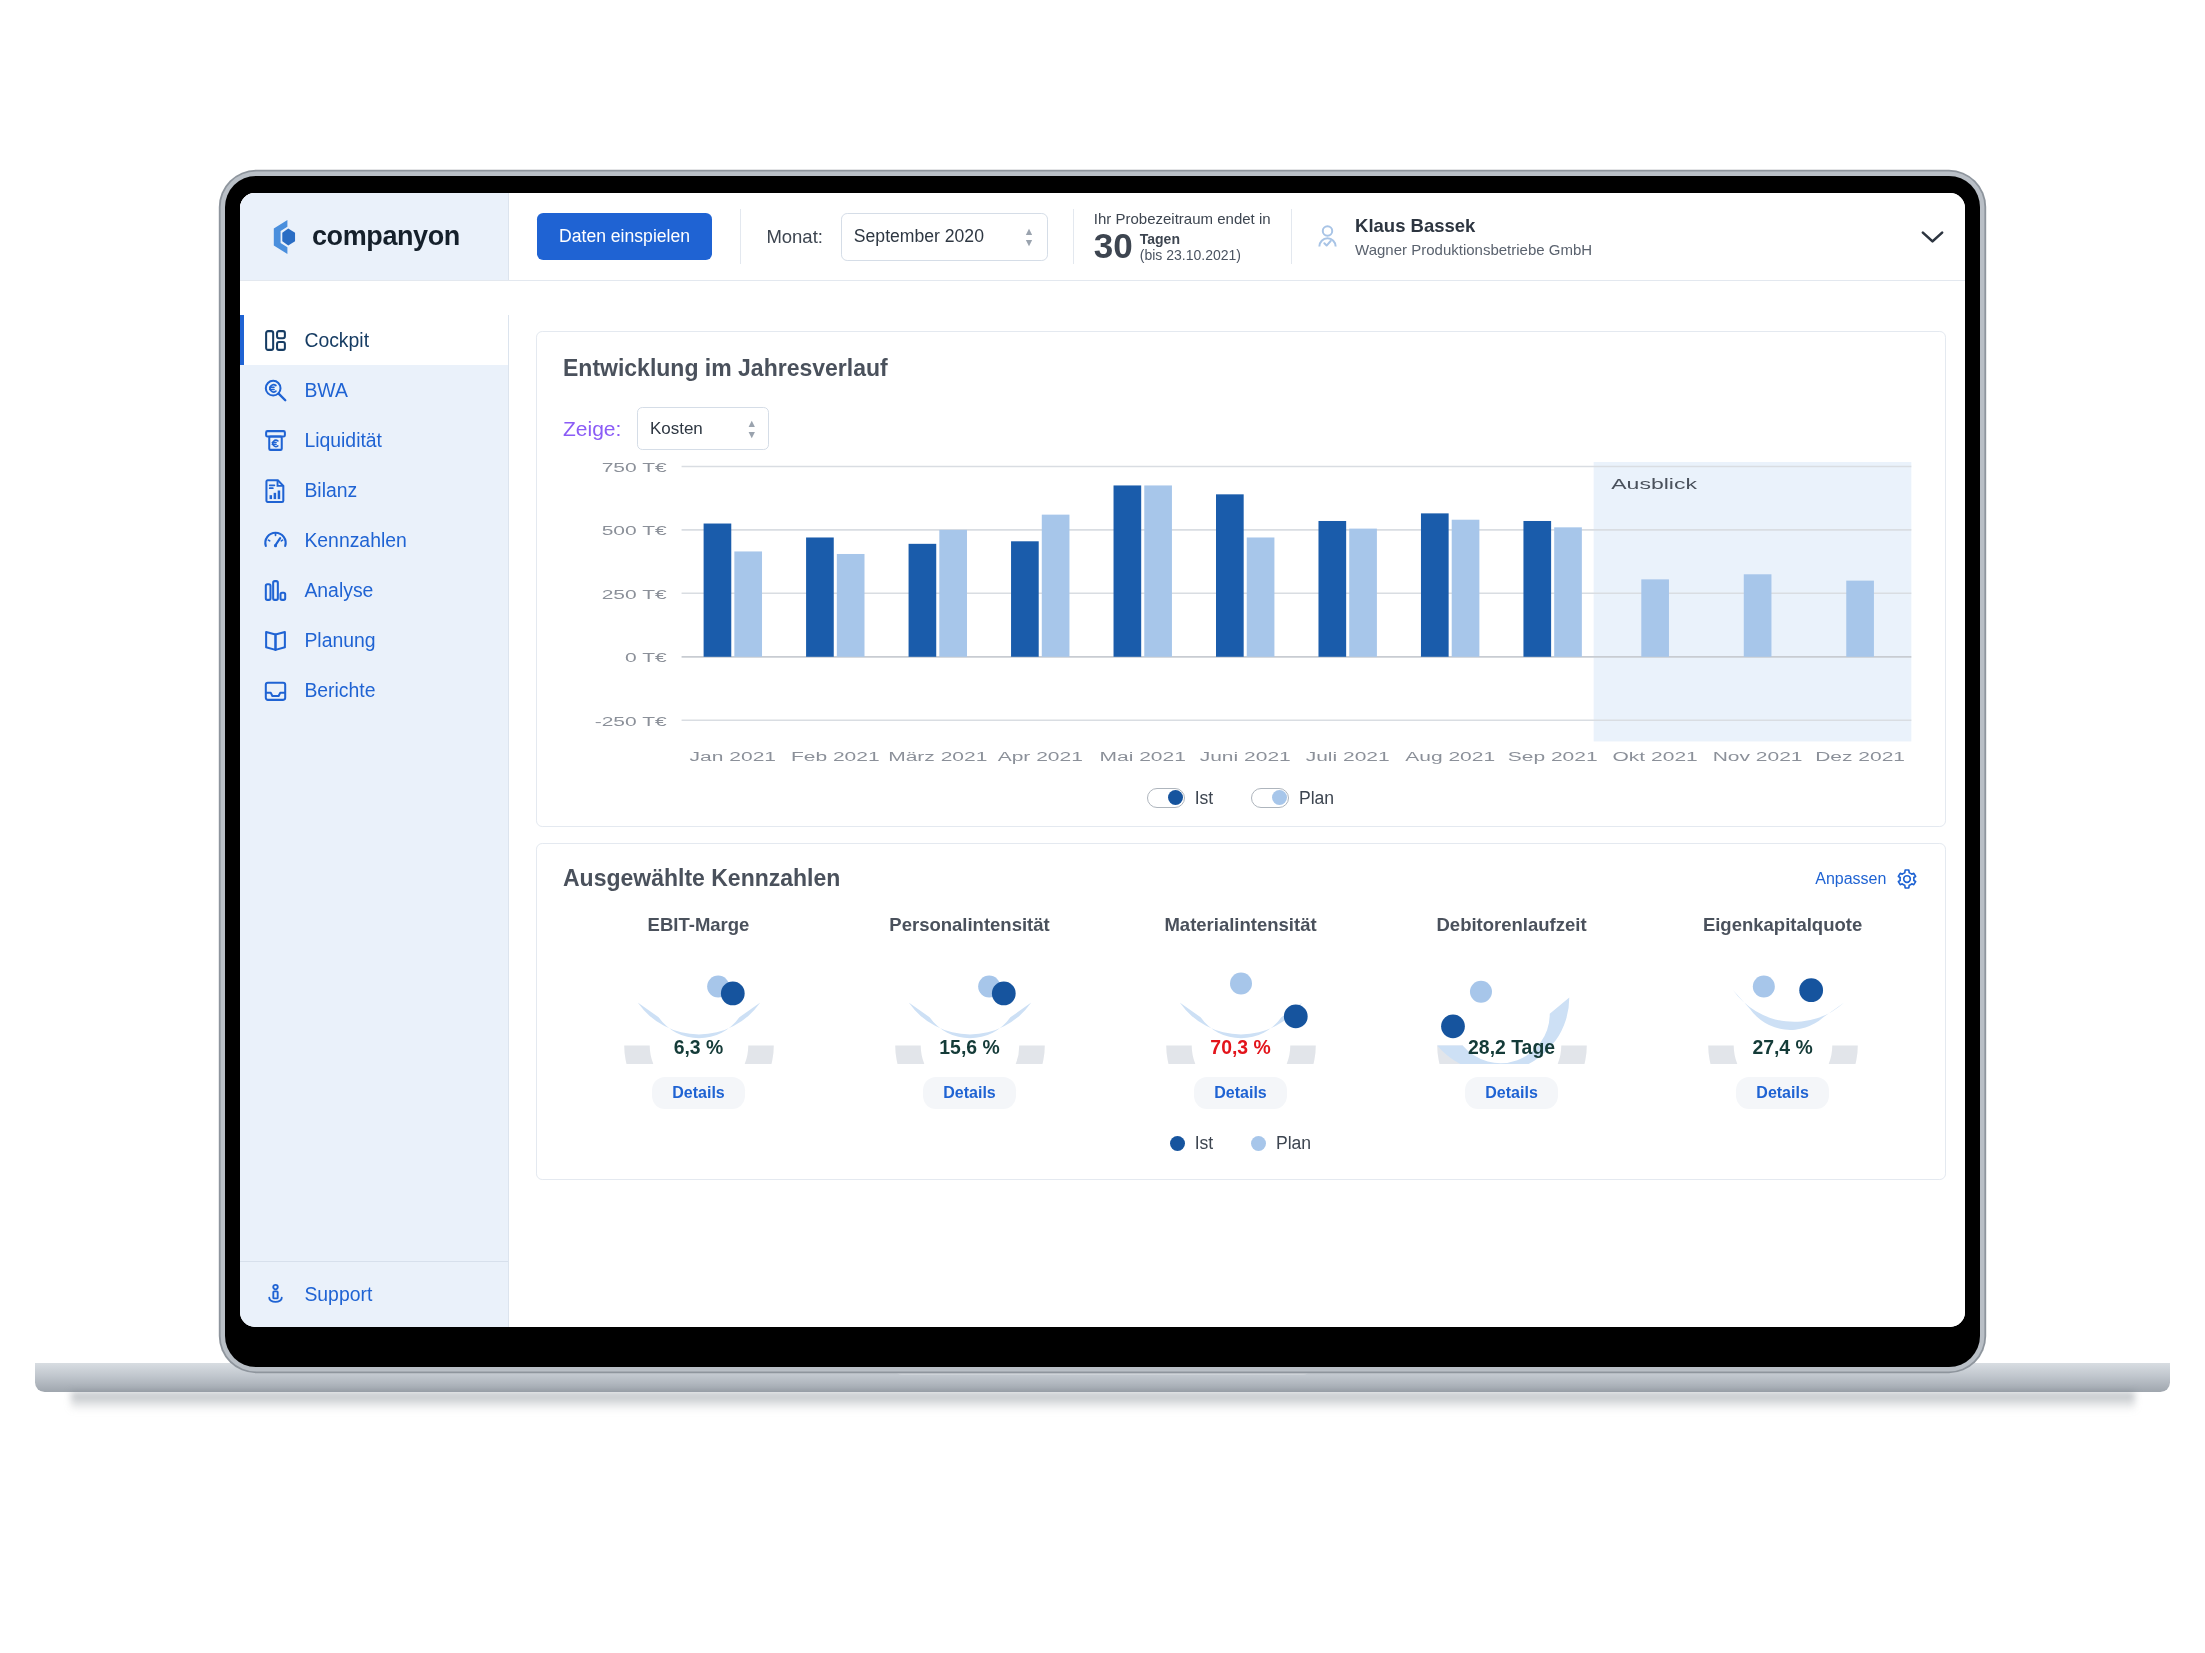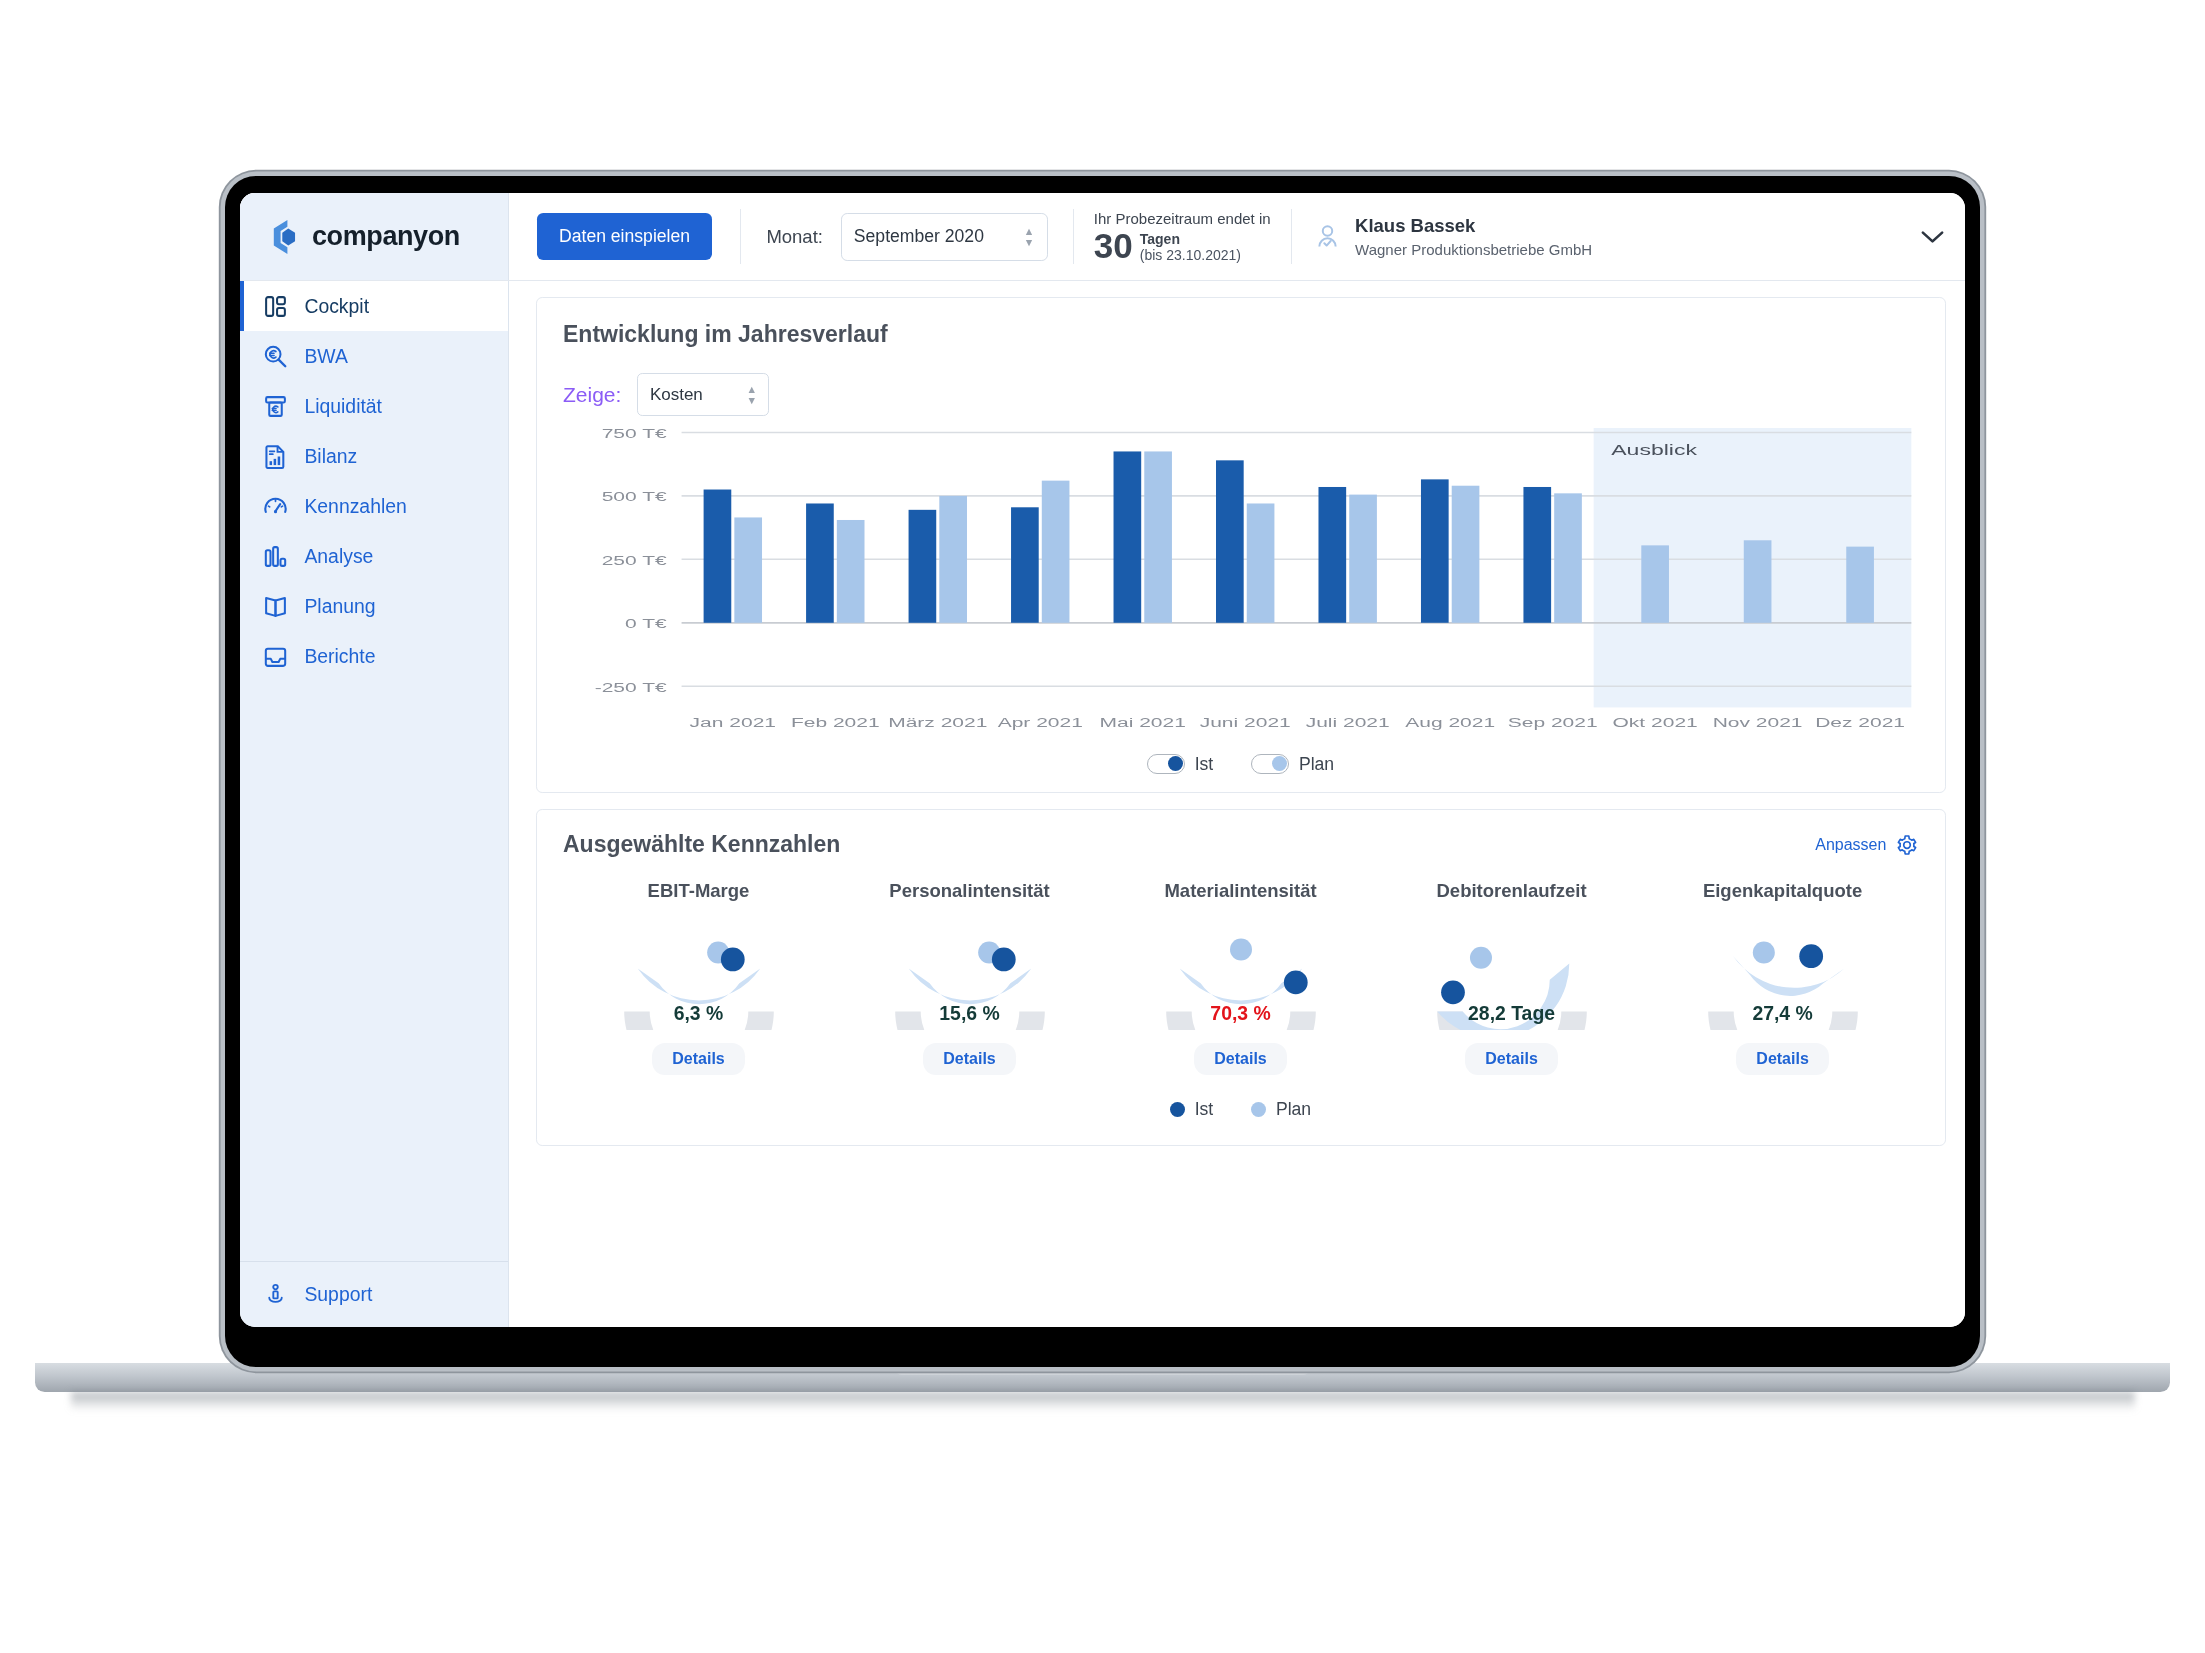--- a/index.html
+++ b/index.html
@@ -23,20 +23,21 @@
     padding: 17px 15px 40px 15px;
   }
   #screen {
     width: 100%; height: 100%;
     background: #ffffff;
     border-radius: 15px;
     overflow: hidden;
     display: flex;
     flex-direction: column;
     position: relative;
+    gap: 34px;
   }
   
   #base {
     position: absolute;
     left: 35px; top: 1363px;
     width: 2135px; height: 29px;
     background: linear-gradient(180deg,#d8dde2 0%, #c0c6cd 45%, #9fa6ae 100%);
     border-radius: 0 0 9.7px 9.7px;
   }
   #base-lip {

